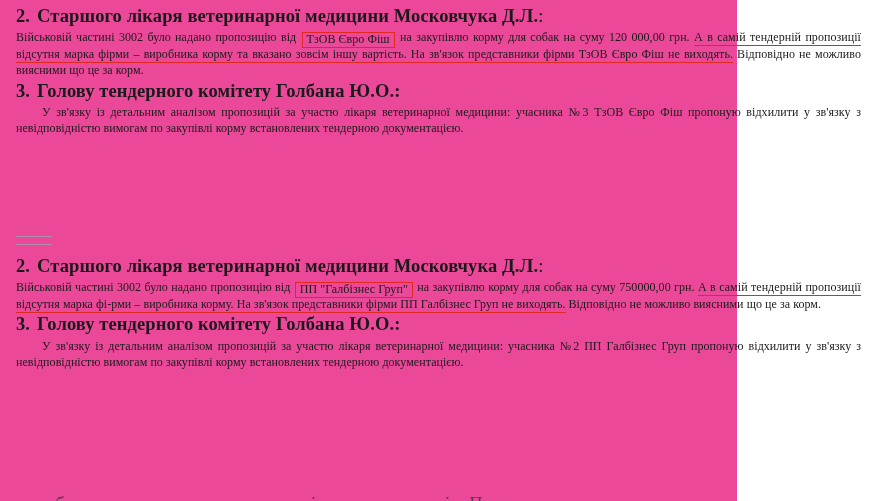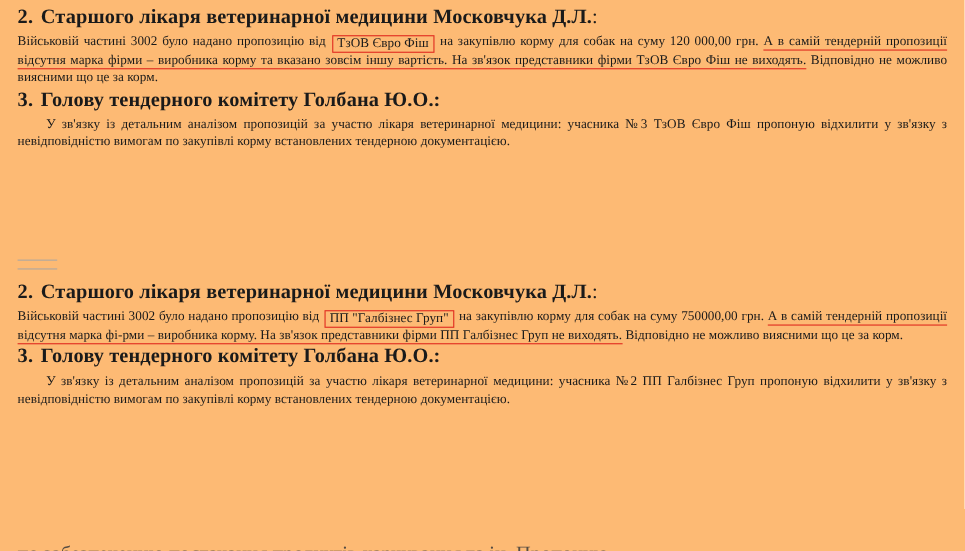--- a/index.html
+++ b/index.html
@@ -10,23 +10,23 @@
   body {
     width: 877px;
     height: 501px;
     overflow: hidden;
     font-family: "Liberation Serif", serif;
     color: #1a1a1a;
     position: relative;
   }
   .page {
     position: relative;
-    width: 877px;
+    width: 737px;
     height: 501px;
-    background: #fdba74;
+    background: #ec4899;
   }
   .block {
     position: absolute;
     left: 16px;
     width: 845px;
   }
   .block-1 { top: 4px; }
   .block-2 { top: 254px; }
 
   .heading {

